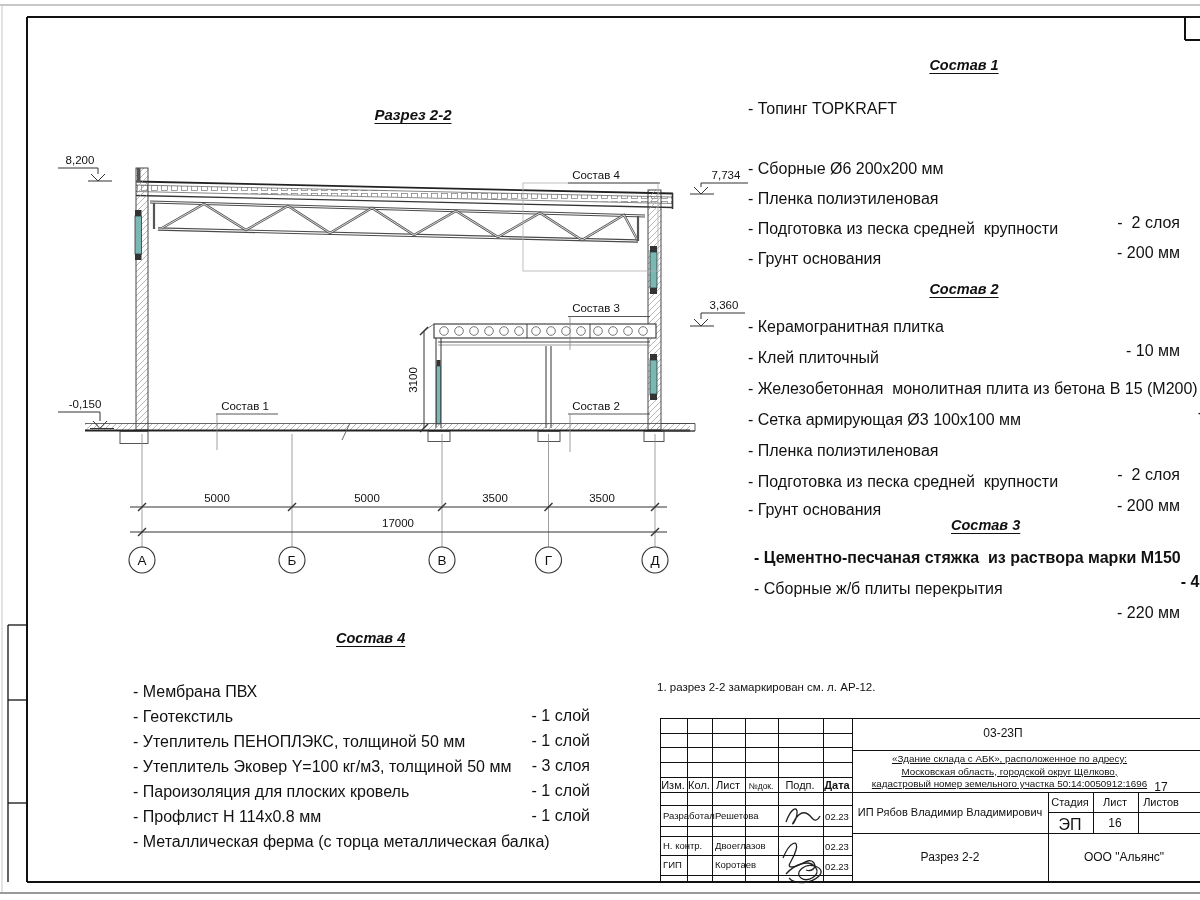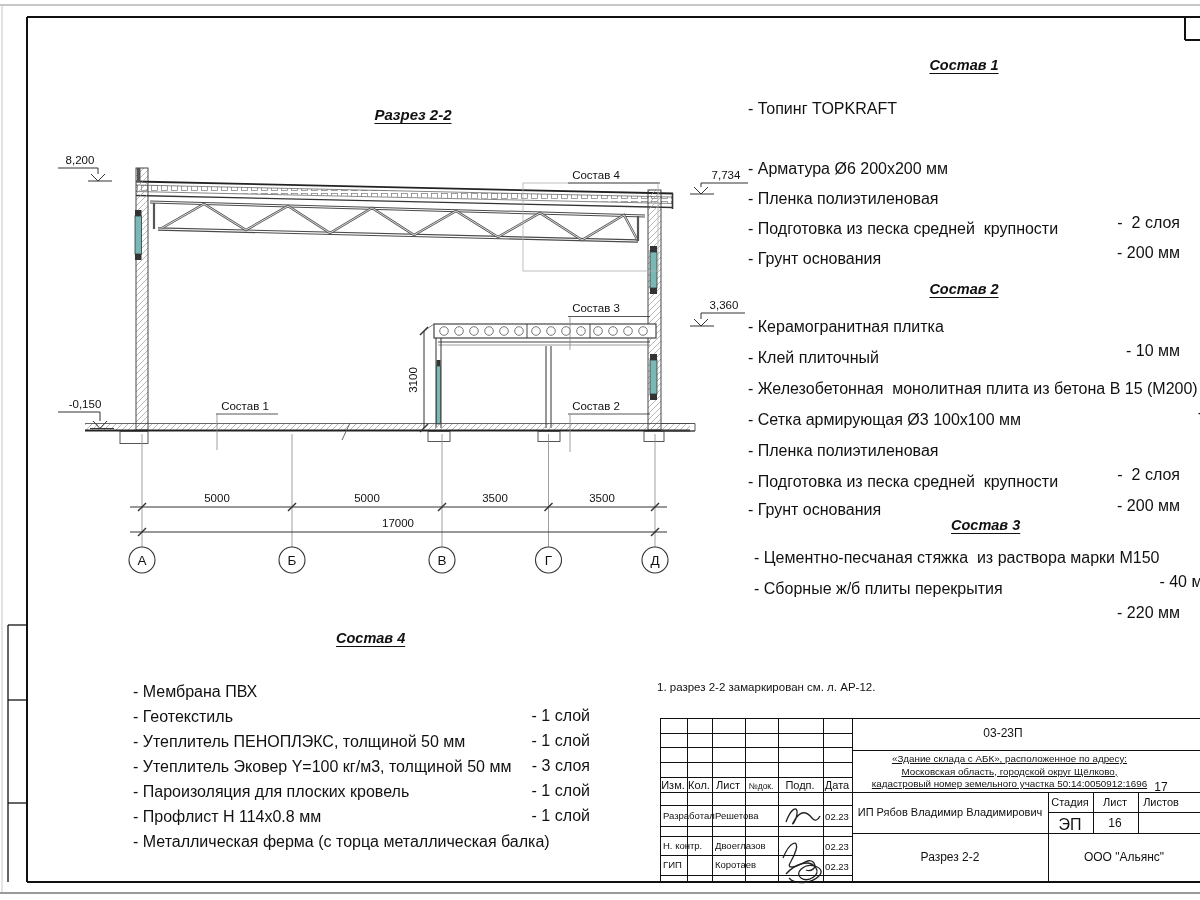--- a/index.html
+++ b/index.html
@@ -237,36 +237,36 @@
       <path d="M783,858 c7,-17 16,-19 13,-8 c-3,11 -11,17 -4,17 c9,0 17,-11 22,-4 c3,5 -3,9 -8,7"></path>
       <path d="M786,874 c10,-11 24,-15 30,-6 c5,7 -8,15 -15,10 c-7,-5 3,-15 14,-12 c6,2 8,6 4,10 c-8,8 -24,9 -30,2"></path>
     </g>
   </svg>
 
   <div class="sec-title" style="left:413px;top:106px;font-size:15px;transform:translateX(-50%);">Разрез 2-2</div>
 
   <div class="abs" style="left:748px;top:0;width:432px;height:640px;">
     <div class="sec-title" style="left:50%;top:57px;transform:translateX(-50%);">Состав 1</div>
     <div class="row" style="top:100px"><span class="nm">- Топинг TOPKRAFT</span><span class="vlu"></span></div>
-    <div class="row" style="top:160px"><span class="nm">- Арматура Ø6 200х200 мм</span><span class="vlu"></span></div>
+    <div class="row" style="top:160px"><span class="nm">- Сборные Ø6 200х200 мм</span><span class="vlu"></span></div>
     <div class="row" style="top:190px"><span class="nm">- Пленка полиэтиленовая</span><span class="vlu">-  2 слоя</span></div>
     <div class="row" style="top:220px"><span class="nm">- Подготовка из песка средней  крупности</span><span class="vlu">- 200 мм</span></div>
     <div class="row" style="top:250px"><span class="nm">- Грунт основания</span><span class="vlu"></span></div>
 
     <div class="sec-title" style="left:50%;top:281px;transform:translateX(-50%);">Состав 2</div>
     <div class="row" style="top:318px"><span class="nm">- Керамогранитная плитка</span><span class="vlu">- 10 мм</span></div>
     <div class="row" style="top:349px"><span class="nm">- Клей плиточный</span><span class="vlu"></span></div>
     <div class="row" style="top:380px"><span class="nm">- Железобетонная  монолитная плита из бетона В 15 (М200)</span><span class="vlu">- 150 мм</span></div>
     <div class="row" style="top:411px"><span class="nm">- Сетка армирующая Ø3 100х100 мм</span><span class="vlu"></span></div>
     <div class="row" style="top:442px"><span class="nm">- Пленка полиэтиленовая</span><span class="vlu">-  2 слоя</span></div>
     <div class="row" style="top:473px"><span class="nm">- Подготовка из песка средней  крупности</span><span class="vlu">- 200 мм</span></div>
     <div class="row" style="top:501px"><span class="nm">- Грунт основания</span><span class="vlu"></span></div>
 
     <div class="sec-title" style="left:55%;top:517px;transform:translateX(-50%);">Состав 3</div>
-    <div class="row" style="top:549px;left:6px;"><span class="nm">- Цементно-песчаная стяжка  из раствора марки М150</span><span class="vlu">- 40 мм</span></div>
+    <div class="row" style="top:549px;left:6px;font-weight:bold;"><span class="nm">- Цементно-песчаная стяжка  из раствора марки М150</span><span class="vlu">- 40 мм</span></div>
     <div class="row" style="top:580px;left:6px;"><span class="nm">- Сборные ж/б плиты перекрытия</span><span class="vlu">- 220 мм</span></div>
   </div>
 
   <div class="abs" style="left:133px;top:0;width:457px;height:870px;">
     <div class="sec-title" style="left:52%;top:630px;transform:translateX(-50%);">Состав 4</div>
     <div class="row" style="top:683px"><span class="nm">- Мембрана ПВХ</span><span class="vlu">- 1 слой</span></div>
     <div class="row" style="top:708px"><span class="nm">- Геотекстиль</span><span class="vlu">- 1 слой</span></div>
     <div class="row" style="top:733px"><span class="nm">- Утеплитель ПЕНОПЛЭКС, толщиной 50 мм</span><span class="vlu">- 3 слоя</span></div>
     <div class="row" style="top:758px"><span class="nm">- Утеплитель Эковер Y=100 кг/м3, толщиной 50 мм</span><span class="vlu">- 1 слой</span></div>
     <div class="row" style="top:783px"><span class="nm">- Пароизоляция для плоских кровель</span><span class="vlu">- 1 слой</span></div>
@@ -303,21 +303,21 @@
     <div class="vl" style="left:1048px;top:792px;height:90px;"></div>
     <div class="vl" style="left:1093px;top:792px;height:41px;"></div>
     <div class="vl" style="left:1138px;top:792px;height:41px;"></div>
     <div class="hl" style="left:660px;top:881px;width:540px;"></div>
 
     <div class="tb-txt" style="left:673px;top:779px;transform:translateX(-50%);">Изм.</div>
     <div class="tb-txt" style="left:699px;top:779px;transform:translateX(-50%);">Кол.</div>
     <div class="tb-txt" style="left:728px;top:779px;transform:translateX(-50%);">Лист</div>
     <div class="tb-small" style="left:761px;top:781px;transform:translateX(-50%);font-size:8.5px;">№док.</div>
     <div class="tb-txt" style="left:800px;top:779px;transform:translateX(-50%);">Подп.</div>
-    <div class="tb-txt" style="left:837px;top:779px;transform:translateX(-50%);">Дата</div>
+    <div class="tb-txt" style="left:837px;top:779px;transform:translateX(-50%);font-weight:bold;">Дата</div>
 
     <div class="tb-small" style="left:663px;top:810px;">Разработал</div>
     <div class="tb-small" style="left:715px;top:810px;">Решетова</div>
     <div class="tb-small" style="left:837px;top:811px;transform:translateX(-50%);">02.23</div>
     <div class="tb-small" style="left:663px;top:840px;">Н. контр.</div>
     <div class="tb-small" style="left:715px;top:840px;">Двоеглазов</div>
     <div class="tb-small" style="left:837px;top:841px;transform:translateX(-50%);">02.23</div>
     <div class="tb-small" style="left:663px;top:859px;">ГИП</div>
     <div class="tb-small" style="left:715px;top:859px;text-align:center;">Коротаев</div>
     <div class="tb-small" style="left:837px;top:861px;transform:translateX(-50%);">02.23</div>

